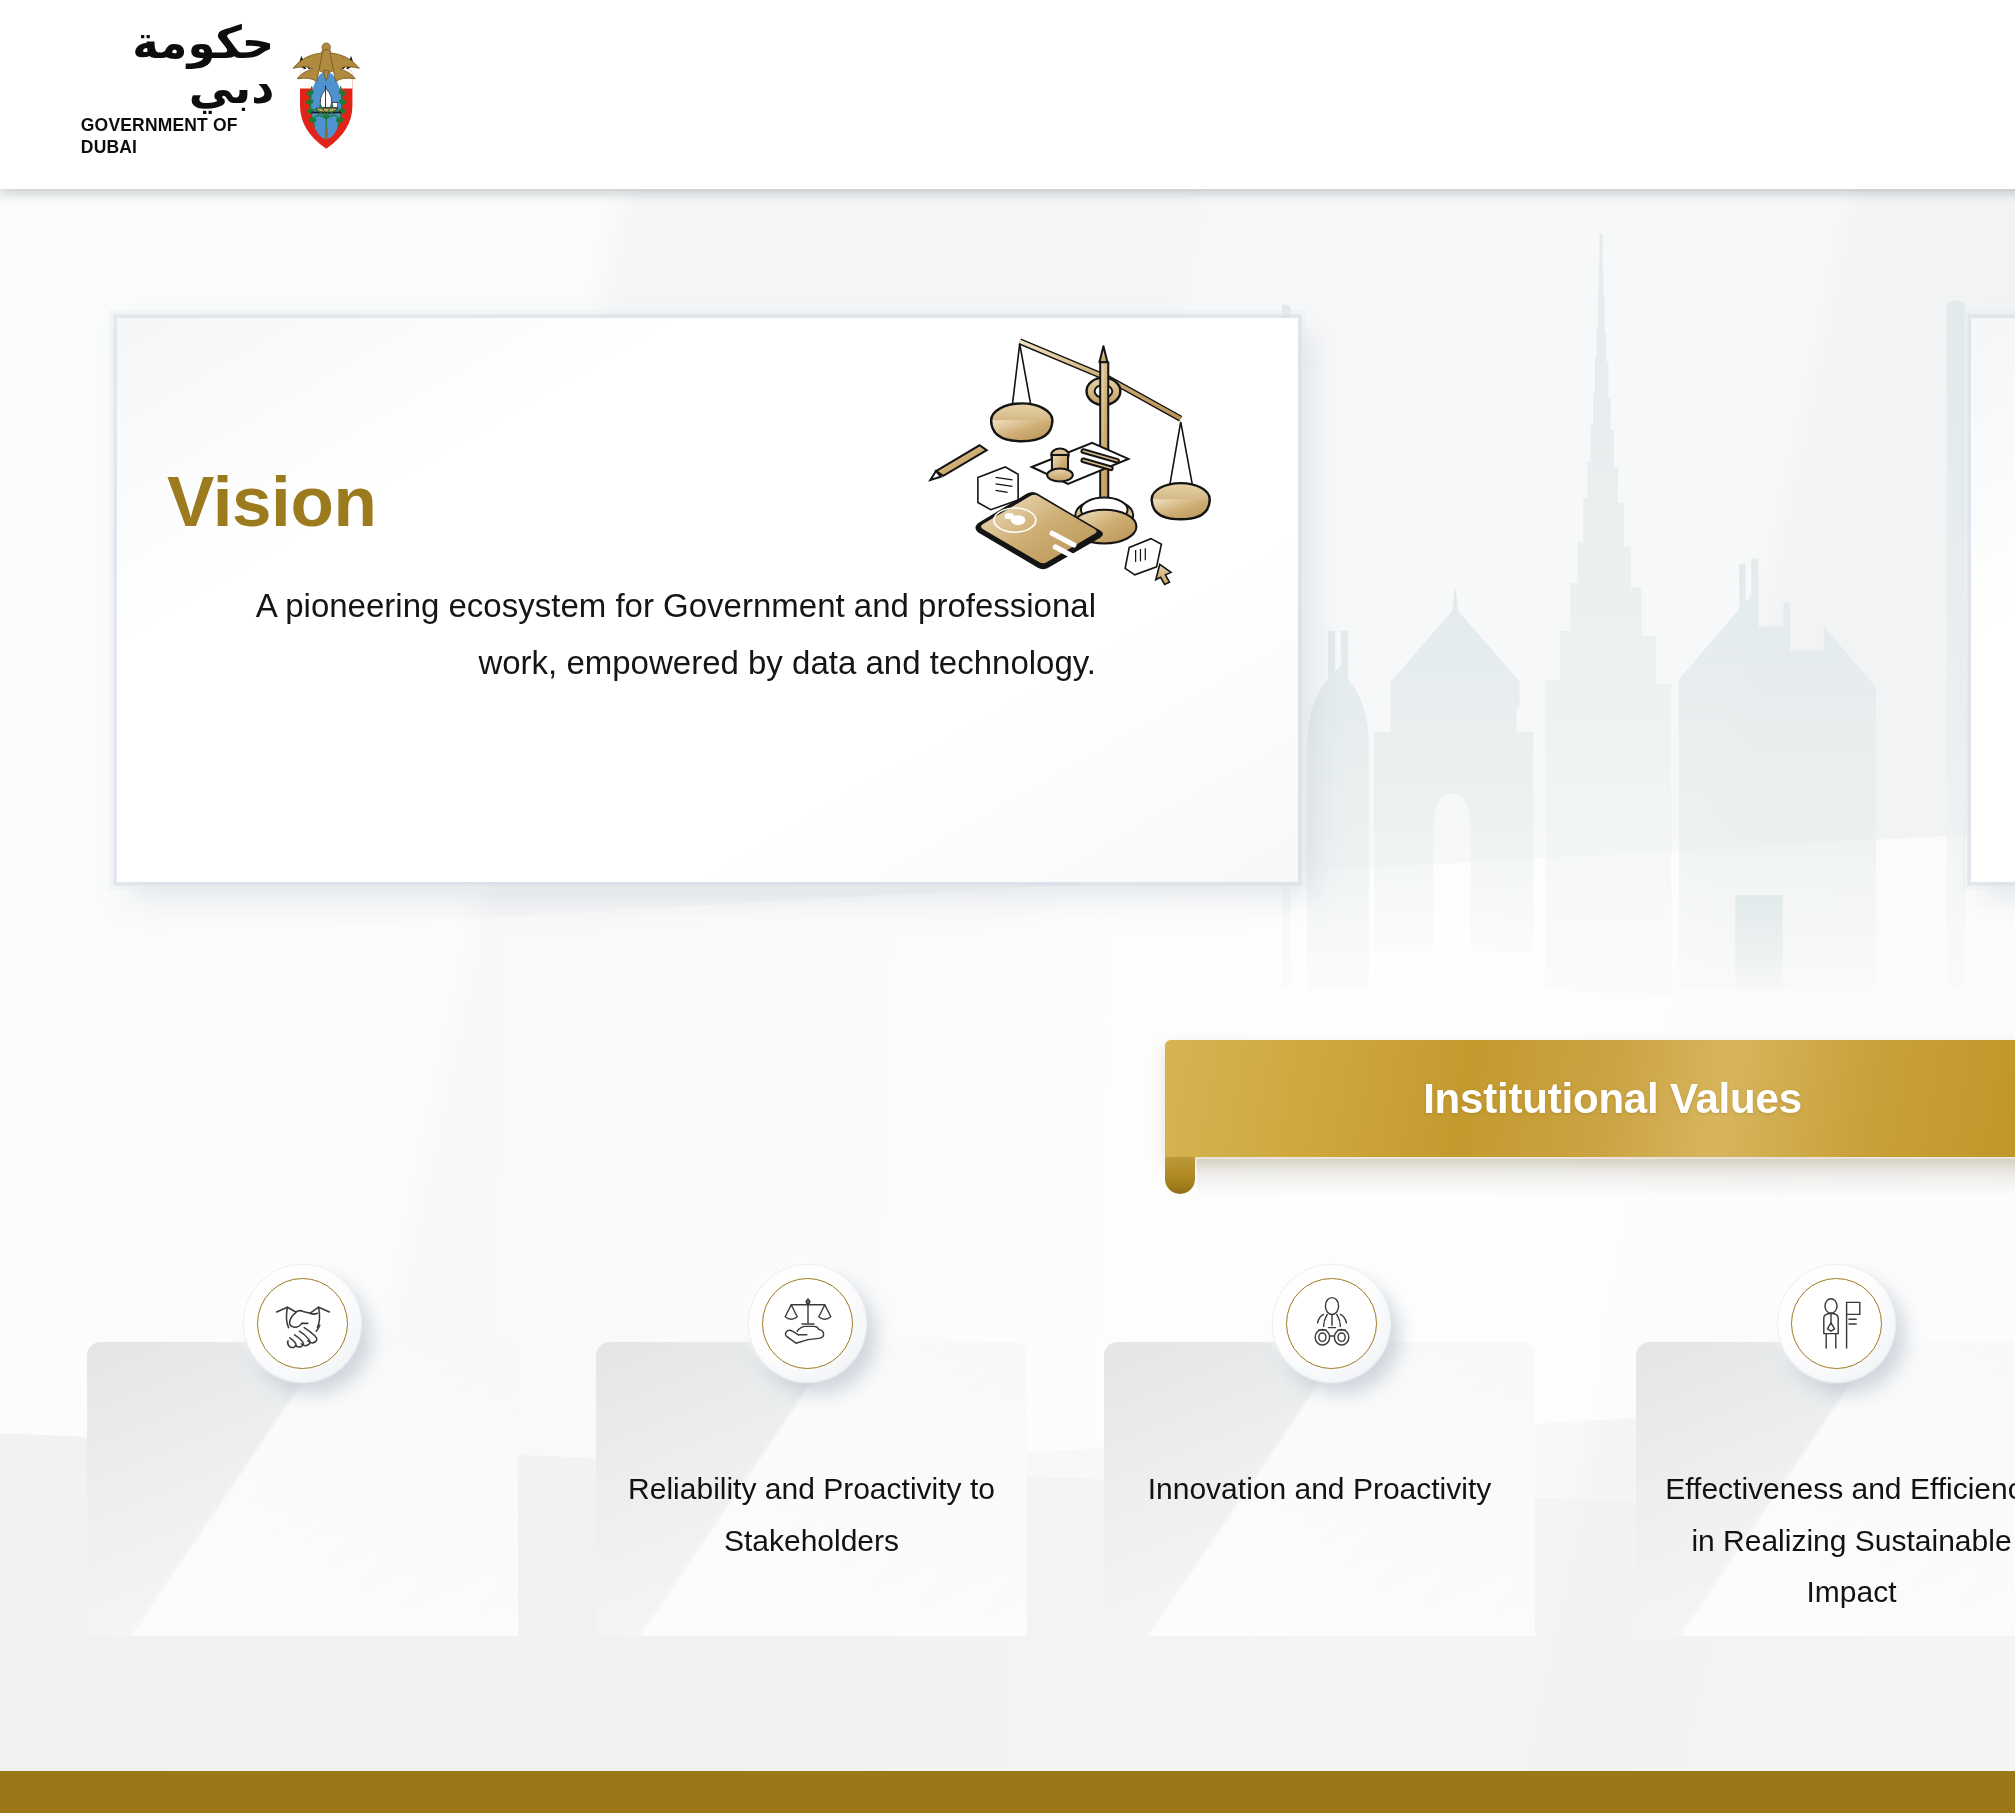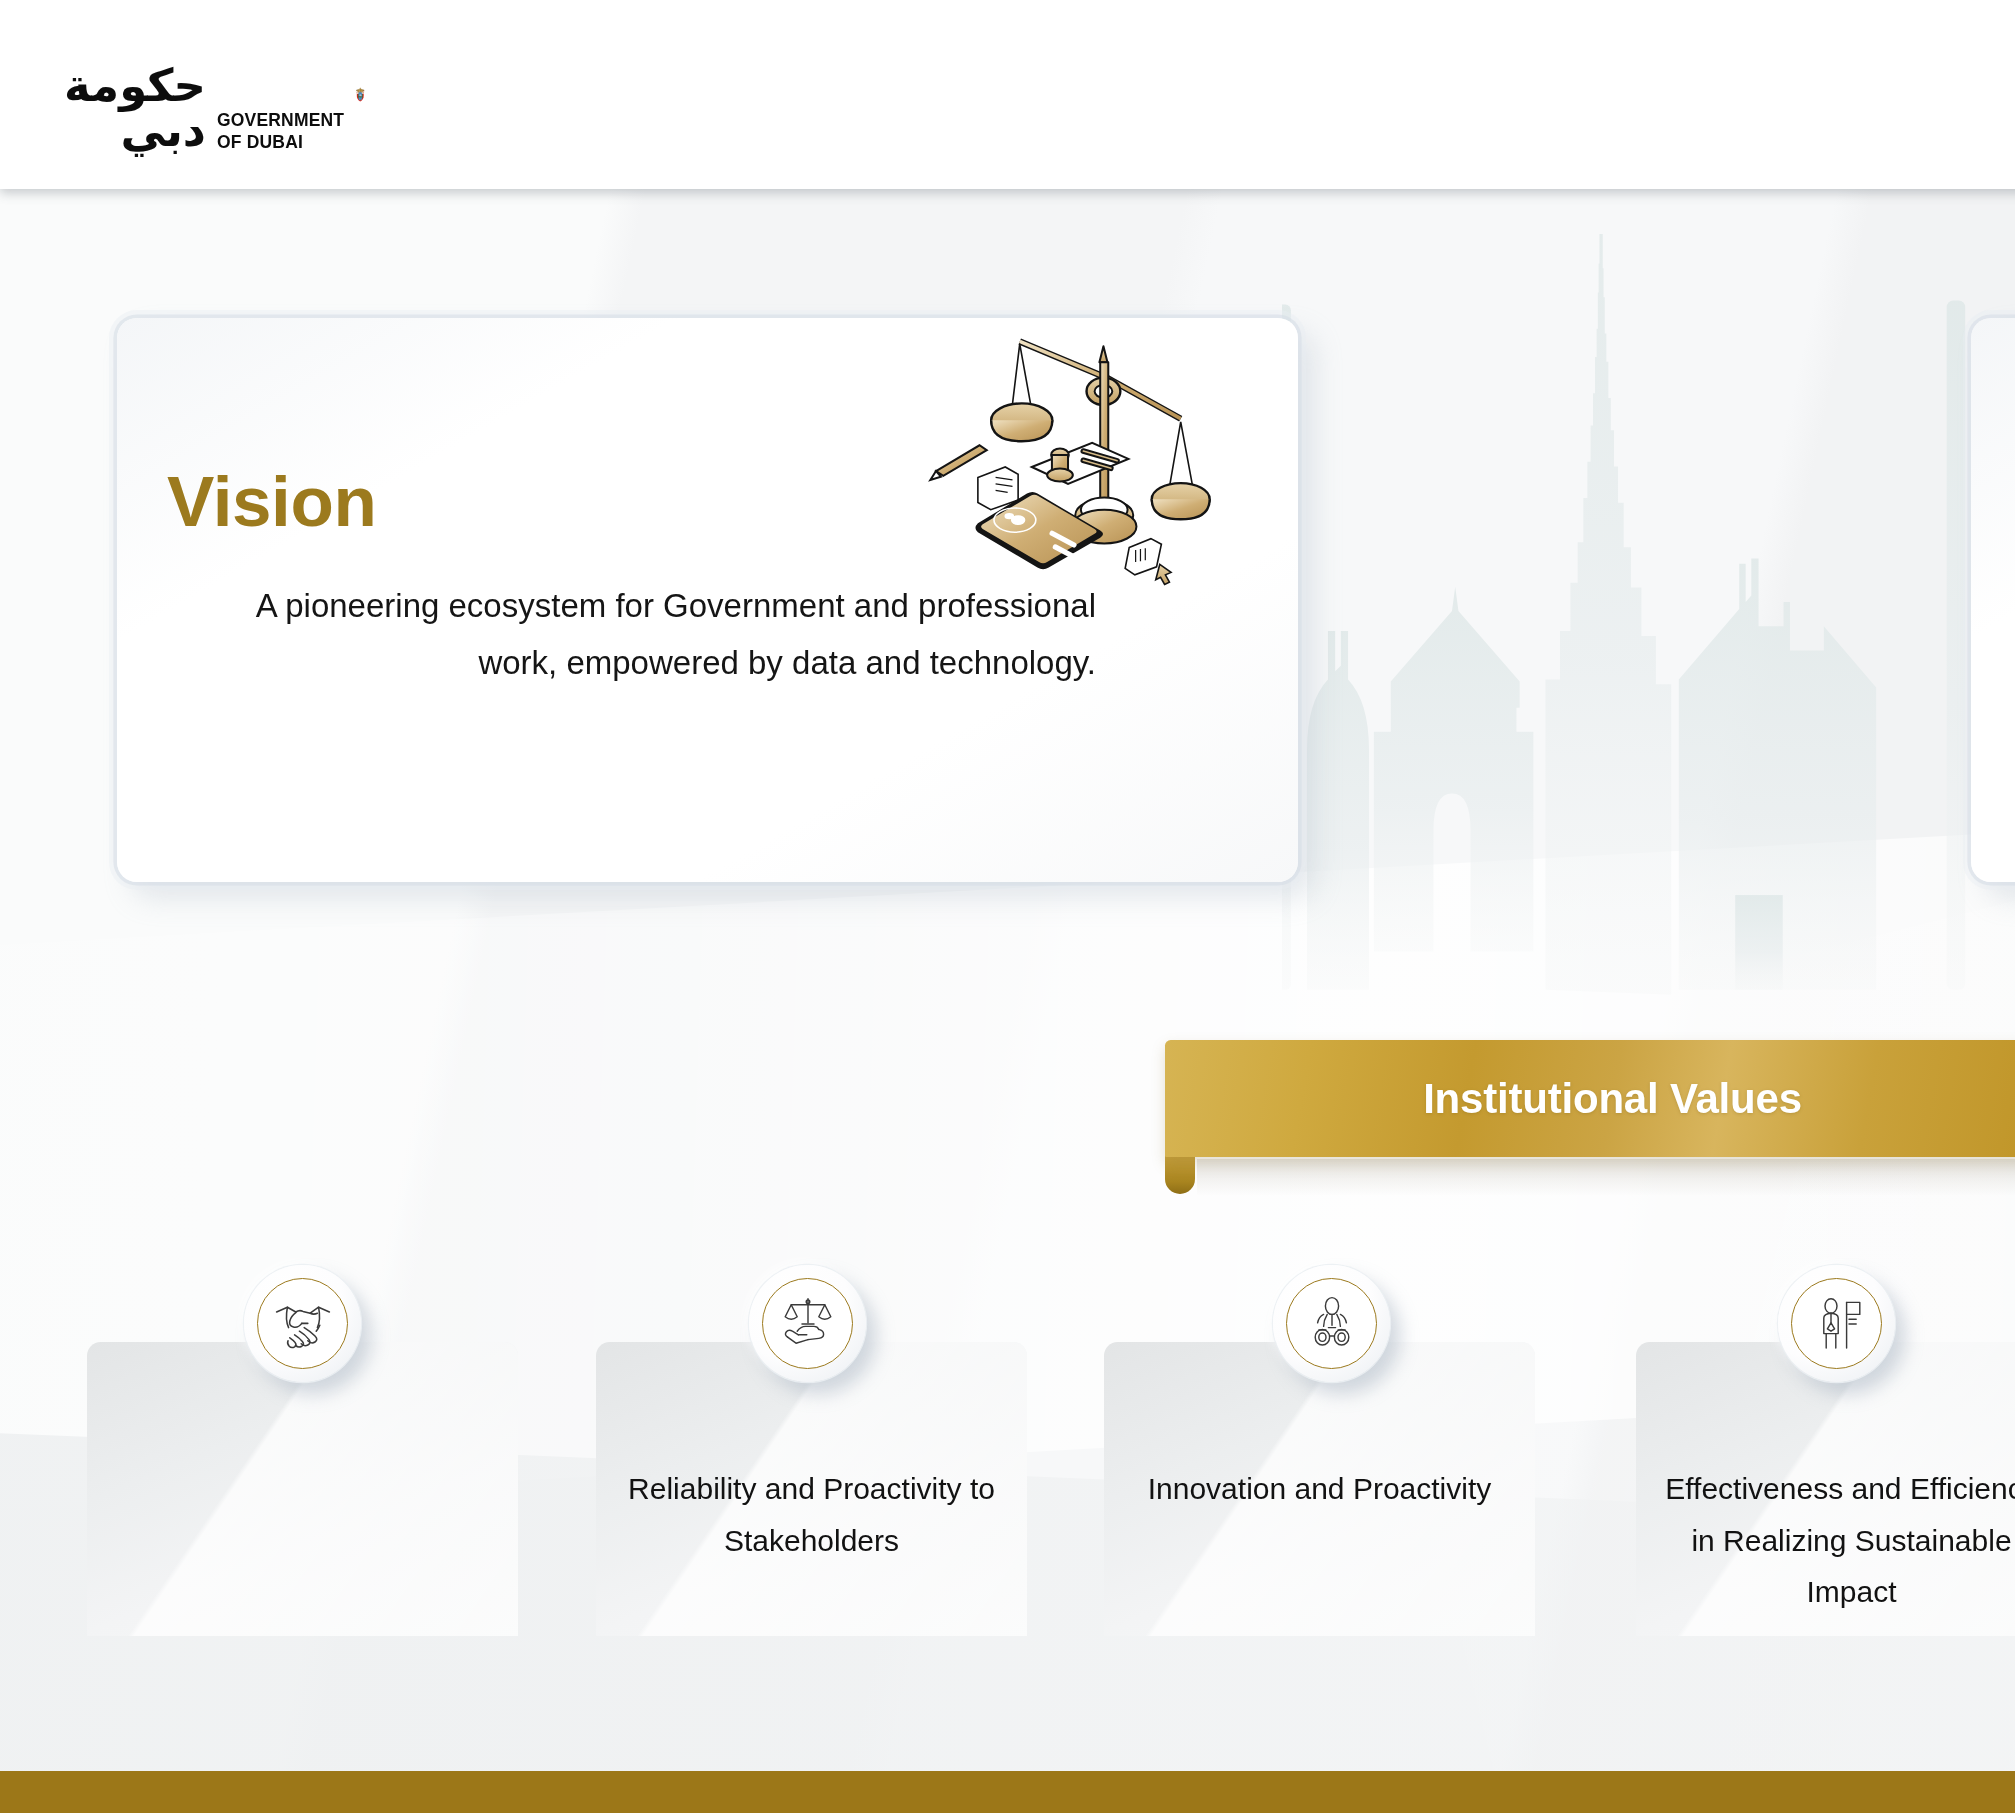--- a/index.html
+++ b/index.html
@@ -57,40 +57,40 @@
     z-index: 40;
     box-shadow: 0 4px 10.5px rgba(80,90,100,0.30);
   }
   
   #gov-logo {
     position: absolute; left: 64px; top: 24px;
     width: 302px; height: 141px;
     display: flex; align-items: center; gap: 11.3px;
   }
   #gov-logo-text {
-    display: flex; flex-direction: row; align-items: flex-end;
+    display: flex; flex-direction: column; align-items: flex-end;
     justify-content: center; height: 100%;
     padding-bottom: 12px;
   }
   #gov-logo-ar {
     font-family: "DejaVu Sans", sans-serif;
     font-size: 45px; font-weight: 700; color: #0d0d0d;
     line-height: 1.0; letter-spacing: 0.8px; direction: rtl;
   }
   #gov-logo-en {
     font-family: "Liberation Sans", sans-serif;
     font-size: 19px; font-weight: 700; color: #0d0d0d;
     letter-spacing: 0.2px; margin-top: 4px;
     transform: scaleX(0.92); transform-origin: right center;
   }
 
   
   .vm-card {
     position: absolute;
-    border-radius: 20px;
+    border-radius: 0;
     background: linear-gradient(150deg, #f4f6f8 0%, #ffffff 26%, #ffffff 72%, #f7f8f9 100%);
     box-shadow:
       0 0 0 3.6px rgba(214,221,229,0.55),
       0 0 0 8px rgba(232,237,242,0.40),
       15.3px 15.3px 28px rgba(170,182,195,0.30);
     z-index: 20;
     overflow: visible;
     text-decoration: underline;
   }
   #vision-card { left: 117px;  top: 318px; width: 1181px; height: 564px; }

